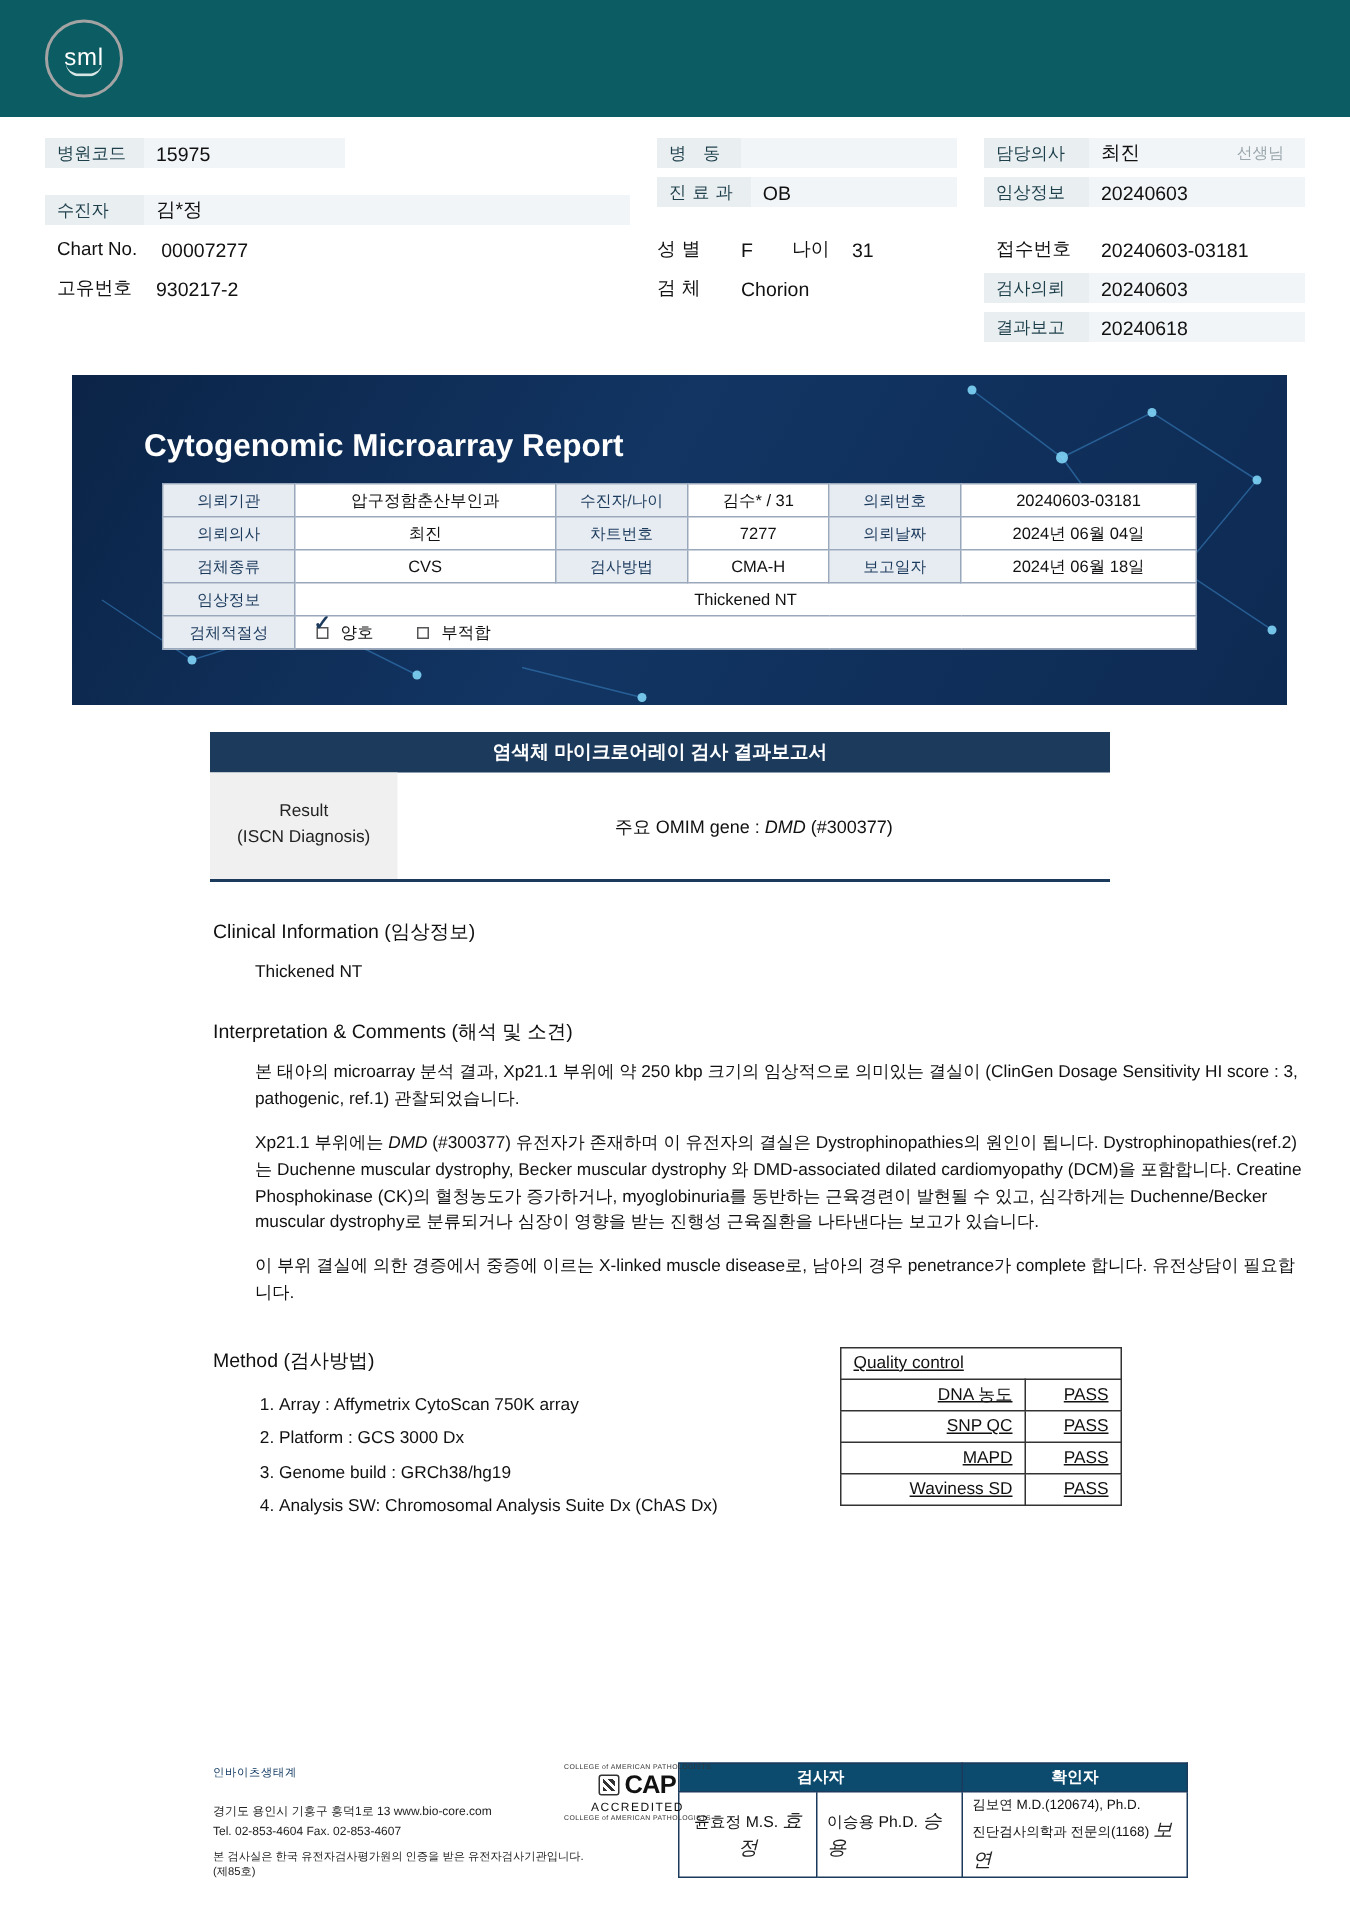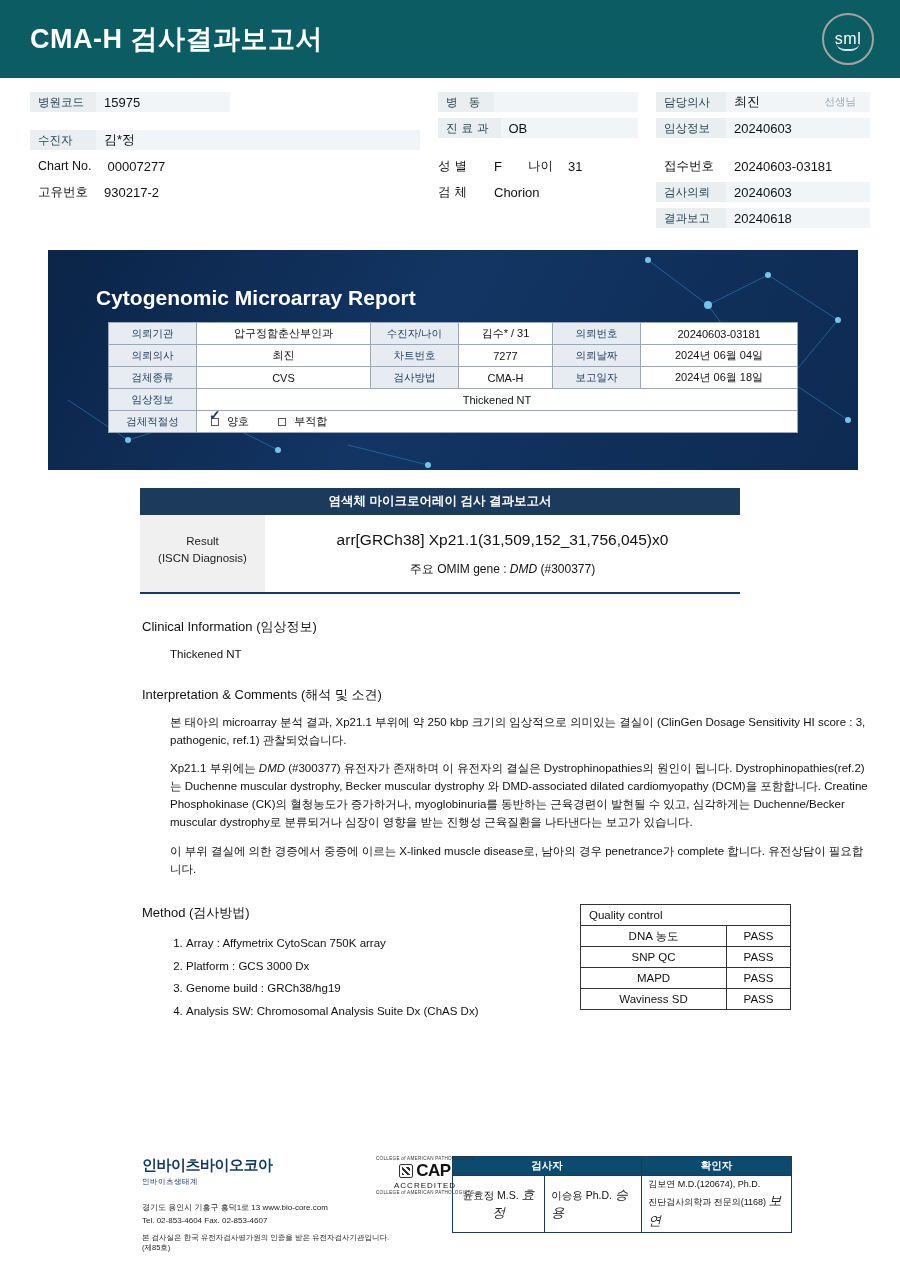--- a/index.html
+++ b/index.html
@@ -168,35 +168,36 @@
   .omim i { font-style: italic; }
 
   
   .sec { margin: 24px 30px 0 142px; }
   .sec-title { font-size: 13px; color:#111; margin-bottom: 10px; }
   .sec-body { font-size: 11.5px; line-height: 1.55; margin-left: 28px; color:#111; }
   .sec-body p { margin: 0 0 11px 0; }
   .sec-body i { font-style: italic; }
 
   
-  .method-wrap { margin: 26px 30px 0 142px; display:flex; align-items:flex-start;gap:20px; }
+  .method-wrap { margin: 26px 30px 0 142px; display:flex; align-items:flex-start; }
   .method-left { width: 400px; }
   .method-title { font-size: 13px; margin-bottom: 10px; }
   .method-list { margin: 0; padding-left: 44px; font-size: 11.5px; line-height: 1.95; }
   .qc-table {
     border-collapse: collapse;
     font-size: 11.5px;
     margin-left: 18px;
-    width: 211px;
+    width: 188px;
+    text-decoration: underline;
   }
   .qc-table td, .qc-table th {
     border: 1px solid #333;
     height: 21px;
     padding: 1px 8px;
-    text-align:center;
+    text-align:right;
     font-weight: normal;
   }
   .qc-table th { text-align:center; font-weight: normal; }
   .qc-table td.v { width: 64px; }
 
   
   .footer { position:absolute; left:0; right:0; bottom: 18px; padding: 0 30px 0 142px; }
   .footer-inner { display:flex; align-items:flex-start; }
   .f-left { width: 250px; }
   .f-brand { font-size: 15px; font-weight:bold; color:#123a63; letter-spacing:-0.5px;}
@@ -225,21 +226,20 @@
   }
   .sign-table td { border:1px solid #1b3a5c; height: 56px; vertical-align: middle; padding: 2px 6px; }
   .sig-name { font-size: 10.5px; }
   .sig-scribble { font-style: italic; font-family:"Liberation Serif", serif; font-size: 13px; color:#222; }
   .sig-two { font-size: 9px; line-height:1.5; }
 </style>
 </head>
 <body>
 
 <div class="header">
-  <div class="header-title">CMA-H 검사결과보고서</div>
   <div class="logo-circle">
     <span>sml</span>
   </div>
 </div>
 
 <div class="info-wrap">
   <div class="info-grid">
 
     <div class="col1">
       <div class="fld">
@@ -387,21 +387,20 @@
 </div>
 
 <div class="result-wrap">
   <div class="result-head">염색체 마이크로어레이 검사 결과보고서</div>
   <div class="result-body">
     <div class="result-label">
       <div>Result</div>
       <div>(ISCN Diagnosis)</div>
     </div>
     <div class="result-main">
-      <div class="iscn">arr[GRCh38] Xp21.1(31,509,152_31,756,045)x0</div>
       <div class="omim">
         <span>주요 OMIM gene : </span><i>DMD</i><span> (#300377)</span>
       </div>
     </div>
   </div>
 </div>
 
 <div class="sec">
   <div class="sec-title">Clinical Information (임상정보)</div>
   <div class="sec-body">
@@ -449,21 +448,20 @@
       <td>Waviness SD</td>
       <td class="v">PASS</td>
     </tr>
   </tbody>
     </table>
 </div>
 
 <div class="footer">
   <div class="footer-inner" style="position:relative;">
     <div class="f-left">
-      <div class="f-brand">인바이츠바이오코아</div>
       <div class="f-brand-sub">인바이츠생태계</div>
       <div class="f-addr">경기도 용인시 기흥구 흥덕1로 13   www.bio-core.com</div>
       <div class="f-addr" style="margin-top:0">Tel. 02-853-4604   Fax. 02-853-4607</div>
       <div class="f-note">본 검사실은 한국 유전자검사평가원의 인증을 받은 유전자검사기관입니다. (제85호)</div>
     </div>
 
     <div class="cap-logo">
       <div class="cap-top">COLLEGE of AMERICAN PATHOLOGISTS</div>
       <div>
         <span class="cap-sym"></span><span class="cap-main">CAP</span>

